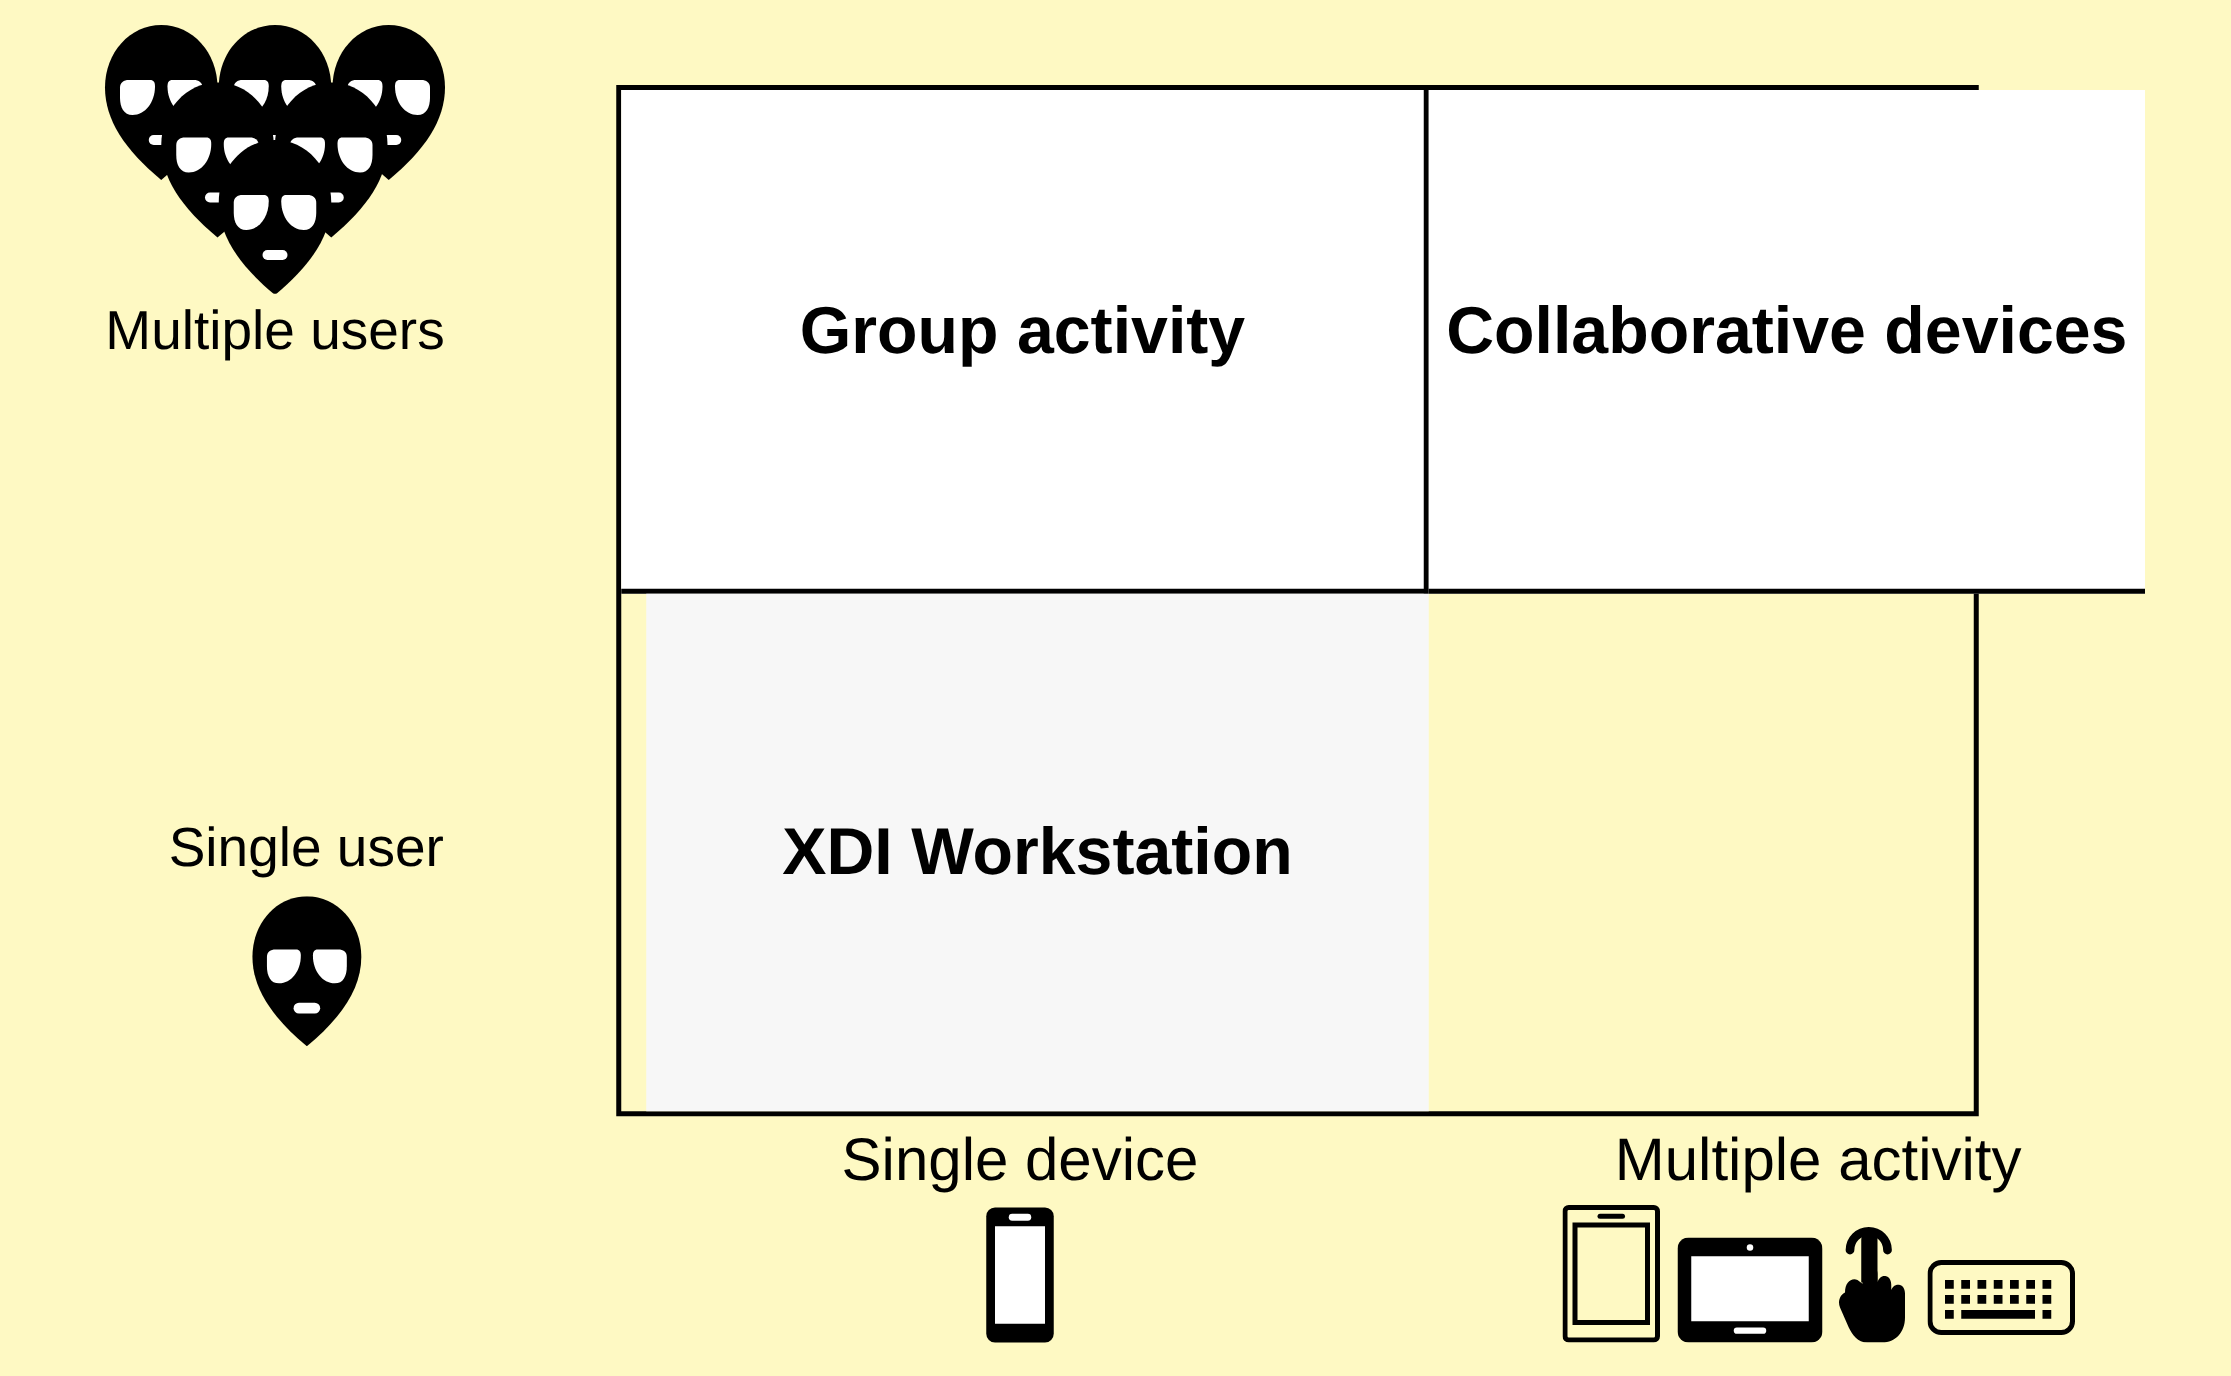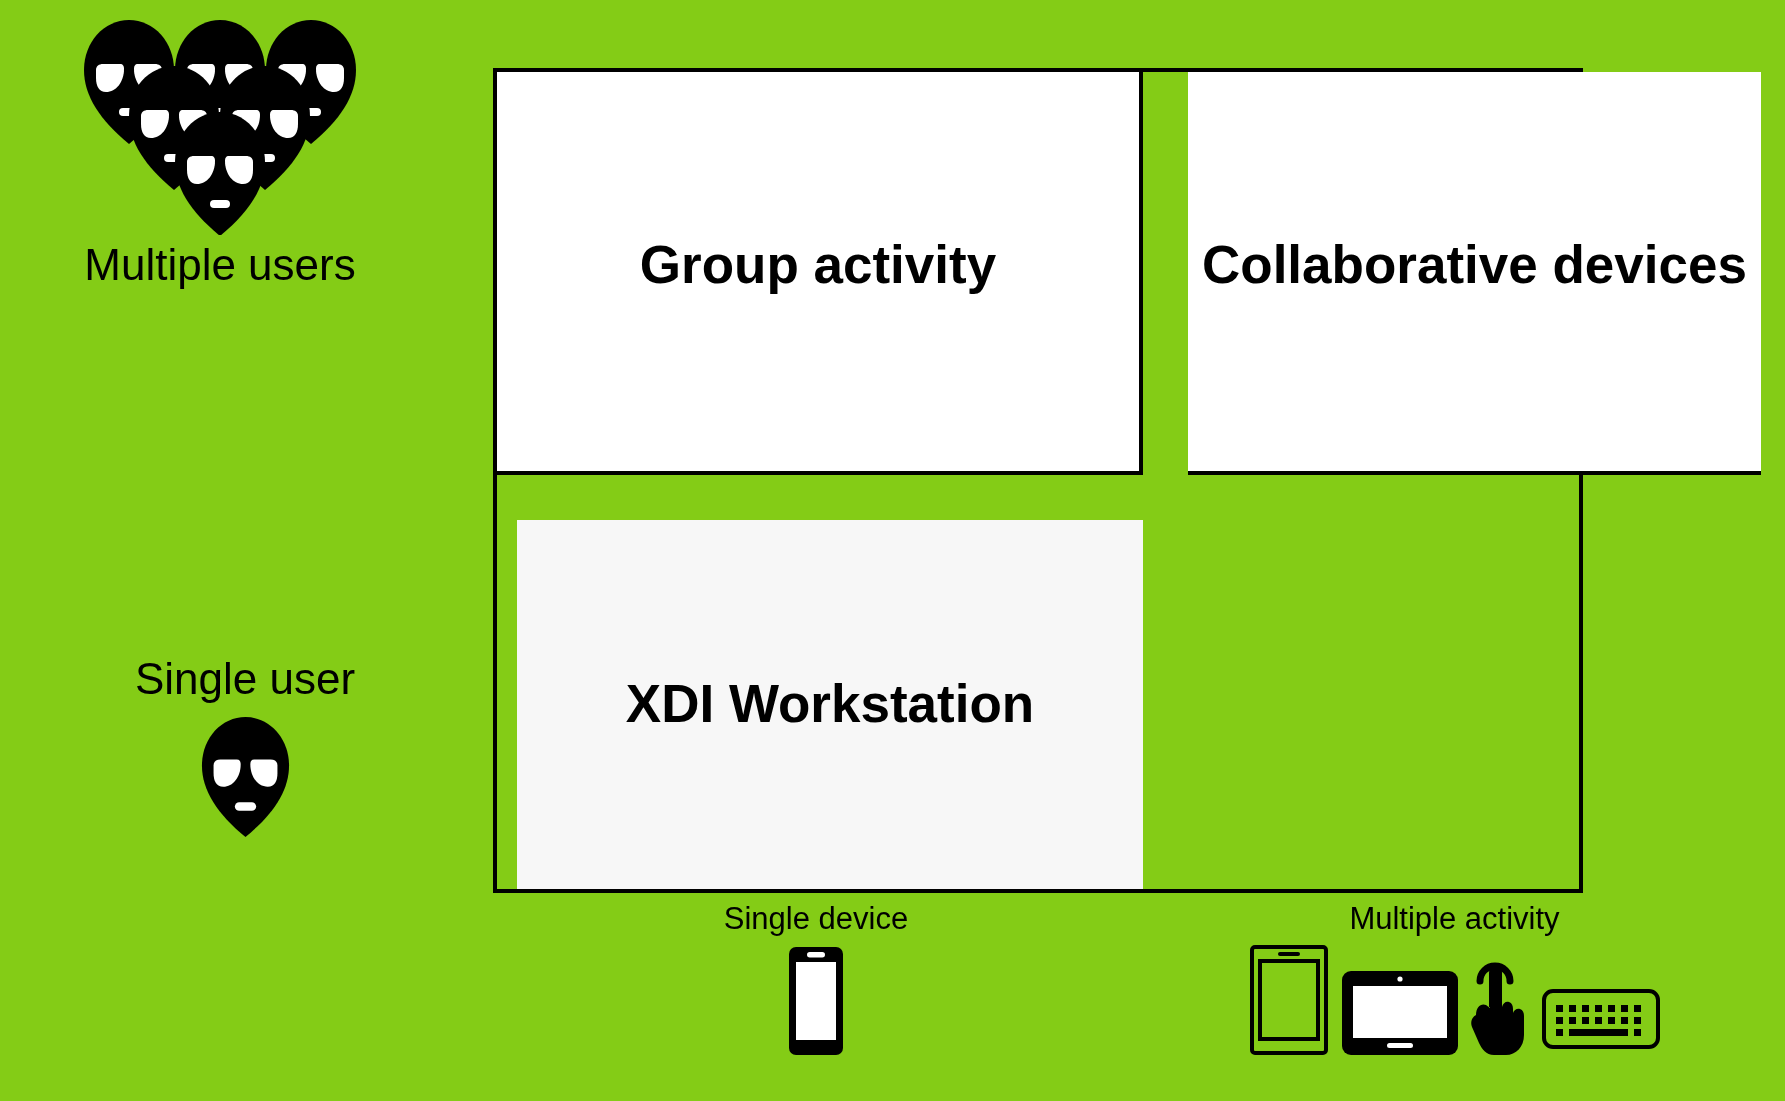--- a/index.html
+++ b/index.html
@@ -5,21 +5,21 @@
 <style>
   html, body {
     margin: 0;
     padding: 0;
     background: #ffffff;
   }
   #page {
     position: relative;
     width: 1785px;
     height: 1101px;
-    background: #84cc16;
+    background: #fef9c3;
     font-family: "Liberation Sans", sans-serif;
     overflow: hidden;
   }
 
   
   .users-axis {
     position: absolute;
     left: 0;
     top: 0;
     width: 493px;
@@ -72,21 +72,20 @@
     position: absolute;
     left: 493px;
     top: 68px;
     width: 1090px;
     height: 825px;
     box-sizing: border-box;
     border: 4px solid #000000;
     display: grid;
     grid-template-columns: 646px 1fr;
     grid-template-rows: 403px 1fr;
-    gap: 45px;
   }
   .cell {
     box-sizing: border-box;
     display: flex;
     align-items: center;
     justify-content: center;
     padding: 0 14px;
     text-align: center;
   }
   .cell-text {
@@ -115,21 +114,21 @@
     display: grid;
     grid-template-columns: 646px 1fr;
   }
   .device-group {
     display: flex;
     flex-direction: column;
     align-items: center;
     padding-top: 8px;
   }
   .device-label {
-    font-size: 31px;
+    font-size: 48px;
     color: #000000;
     white-space: nowrap;
     font-family: "Liberation Sans", sans-serif;
     line-height: 1.15;
   }
   .device-icons {
     display: flex;
     align-items: flex-end;
     justify-content: center;
     gap: 14px;

